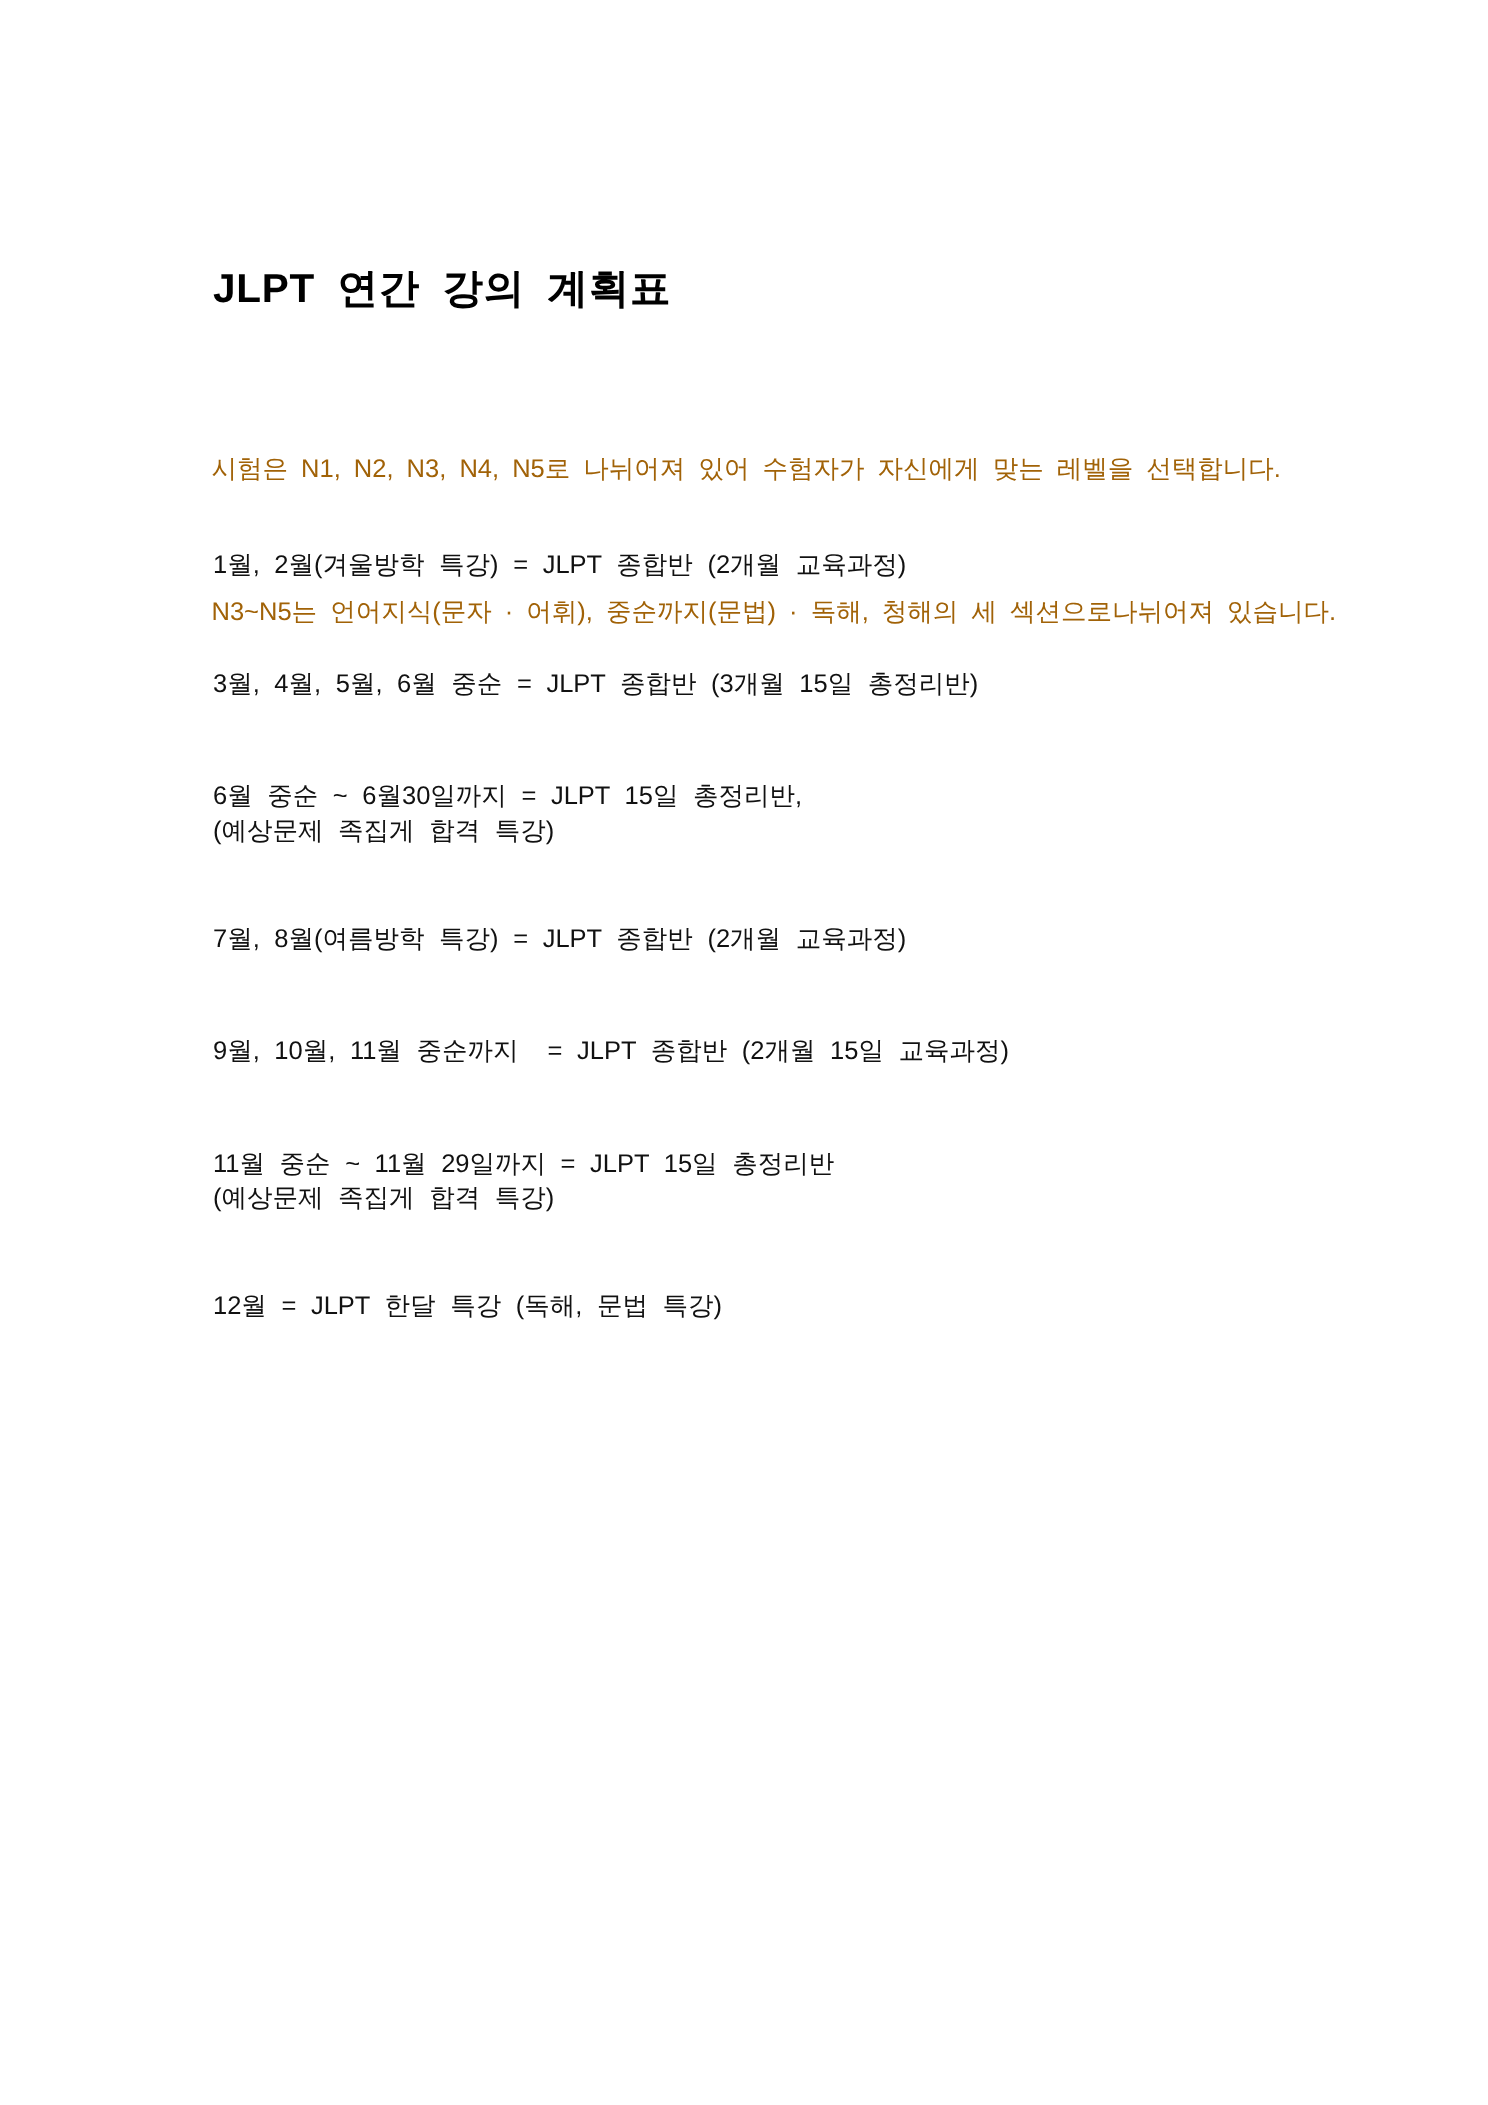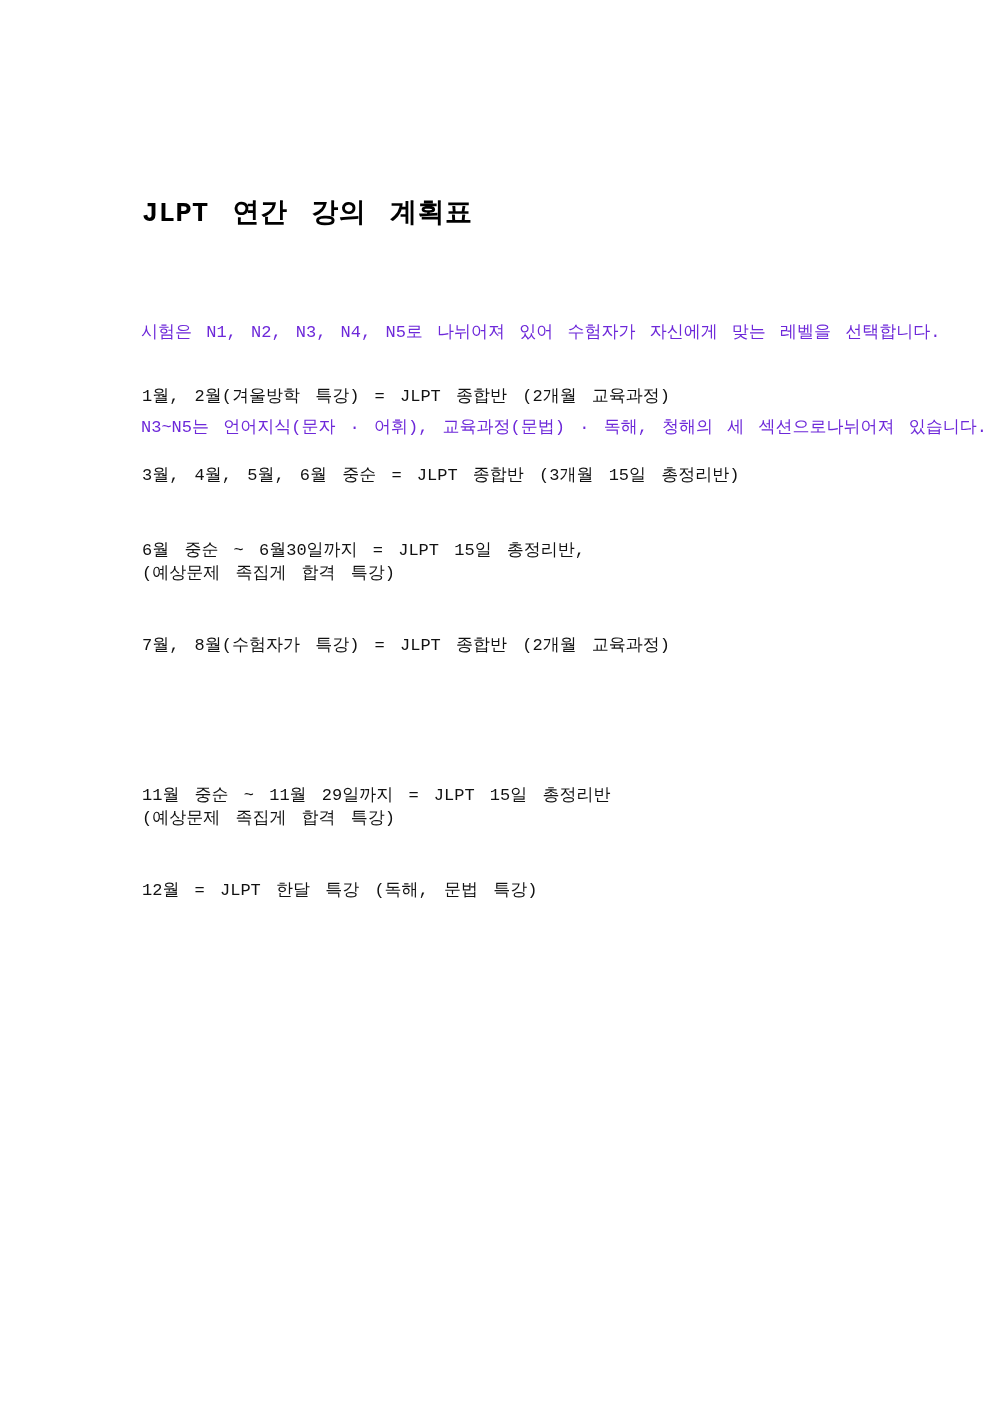--- a/index.html
+++ b/index.html
@@ -5,42 +5,41 @@
   html, body {
     margin: 0;
     padding: 0;
     background: #ffffff;
   }
   .page {
     position: relative;
     width: 992px;
     height: 1111px;
     background: #ffffff;
-    font-family: Liberation Mono, monospace;
+    font-family: Liberation Sans, sans-serif;
     overflow: hidden;
-    margin-top: 20px;
   }
   .doc-title {
     position: absolute;
     left: 142px;
     top: 156px;
     font-size: 27px;
     font-weight: bold;
     color: #000000;
     letter-spacing: 0.5px;
     word-spacing: 7px;
     white-space: pre;
   }
   .intro {
     position: absolute;
     left: 141px;
     top: 234px;
     font-size: 17px;
     line-height: 31.5px;
-    color: #6d28d9;
+    color: #a16207;
     word-spacing: 4px;
     white-space: pre;
   }
   .schedule-item {
     position: absolute;
     left: 142px;
     font-size: 17px;
     line-height: 23px;
     color: #111111;
     word-spacing: 5px;
@@ -56,25 +55,26 @@
 </style>
 </head>
 <body>
 
 <div class="page">
 
   <h1 class="doc-title">JLPT 연간 강의 계획표</h1>
 
   <div class="intro">
     <div>시험은 N1, N2, N3, N4, N5로 나뉘어져 있어 수험자가 자신에게 맞는 레벨을 선택합니다.</div>
-    <div>N3~N5는 언어지식(문자 · 어휘), 교육과정(문법) · 독해, 청해의 세 섹션으로나뉘어져 있습니다.</div>
+    <div>N3~N5는 언어지식(문자 · 어휘), 중순까지(문법) · 독해, 청해의 세 섹션으로나뉘어져 있습니다.</div>
   </div>
 
   <div class="schedule-item pos-0">1월, 2월(겨울방학 특강) = JLPT 종합반 (2개월 교육과정)</div>
   <div class="schedule-item pos-1">3월, 4월, 5월, 6월 중순 = JLPT 종합반 (3개월 15일 총정리반)</div>
   <div class="schedule-item pos-2">6월 중순 ~ 6월30일까지 = JLPT 15일 총정리반,
 (예상문제 족집게 합격 특강)</div>
-  <div class="schedule-item pos-3">7월, 8월(수험자가 특강) = JLPT 종합반 (2개월 교육과정)</div>
+  <div class="schedule-item pos-3">7월, 8월(여름방학 특강) = JLPT 종합반 (2개월 교육과정)</div>
+  <div class="schedule-item pos-4">9월, 10월, 11월 중순까지  = JLPT 종합반 (2개월 15일 교육과정)</div>
   <div class="schedule-item pos-5">11월 중순 ~ 11월 29일까지 = JLPT 15일 총정리반
 (예상문제 족집게 합격 특강)</div>
   <div class="schedule-item pos-6">12월 = JLPT 한달 특강 (독해, 문법 특강)</div>
 
 </div>
 
 </body></html>

